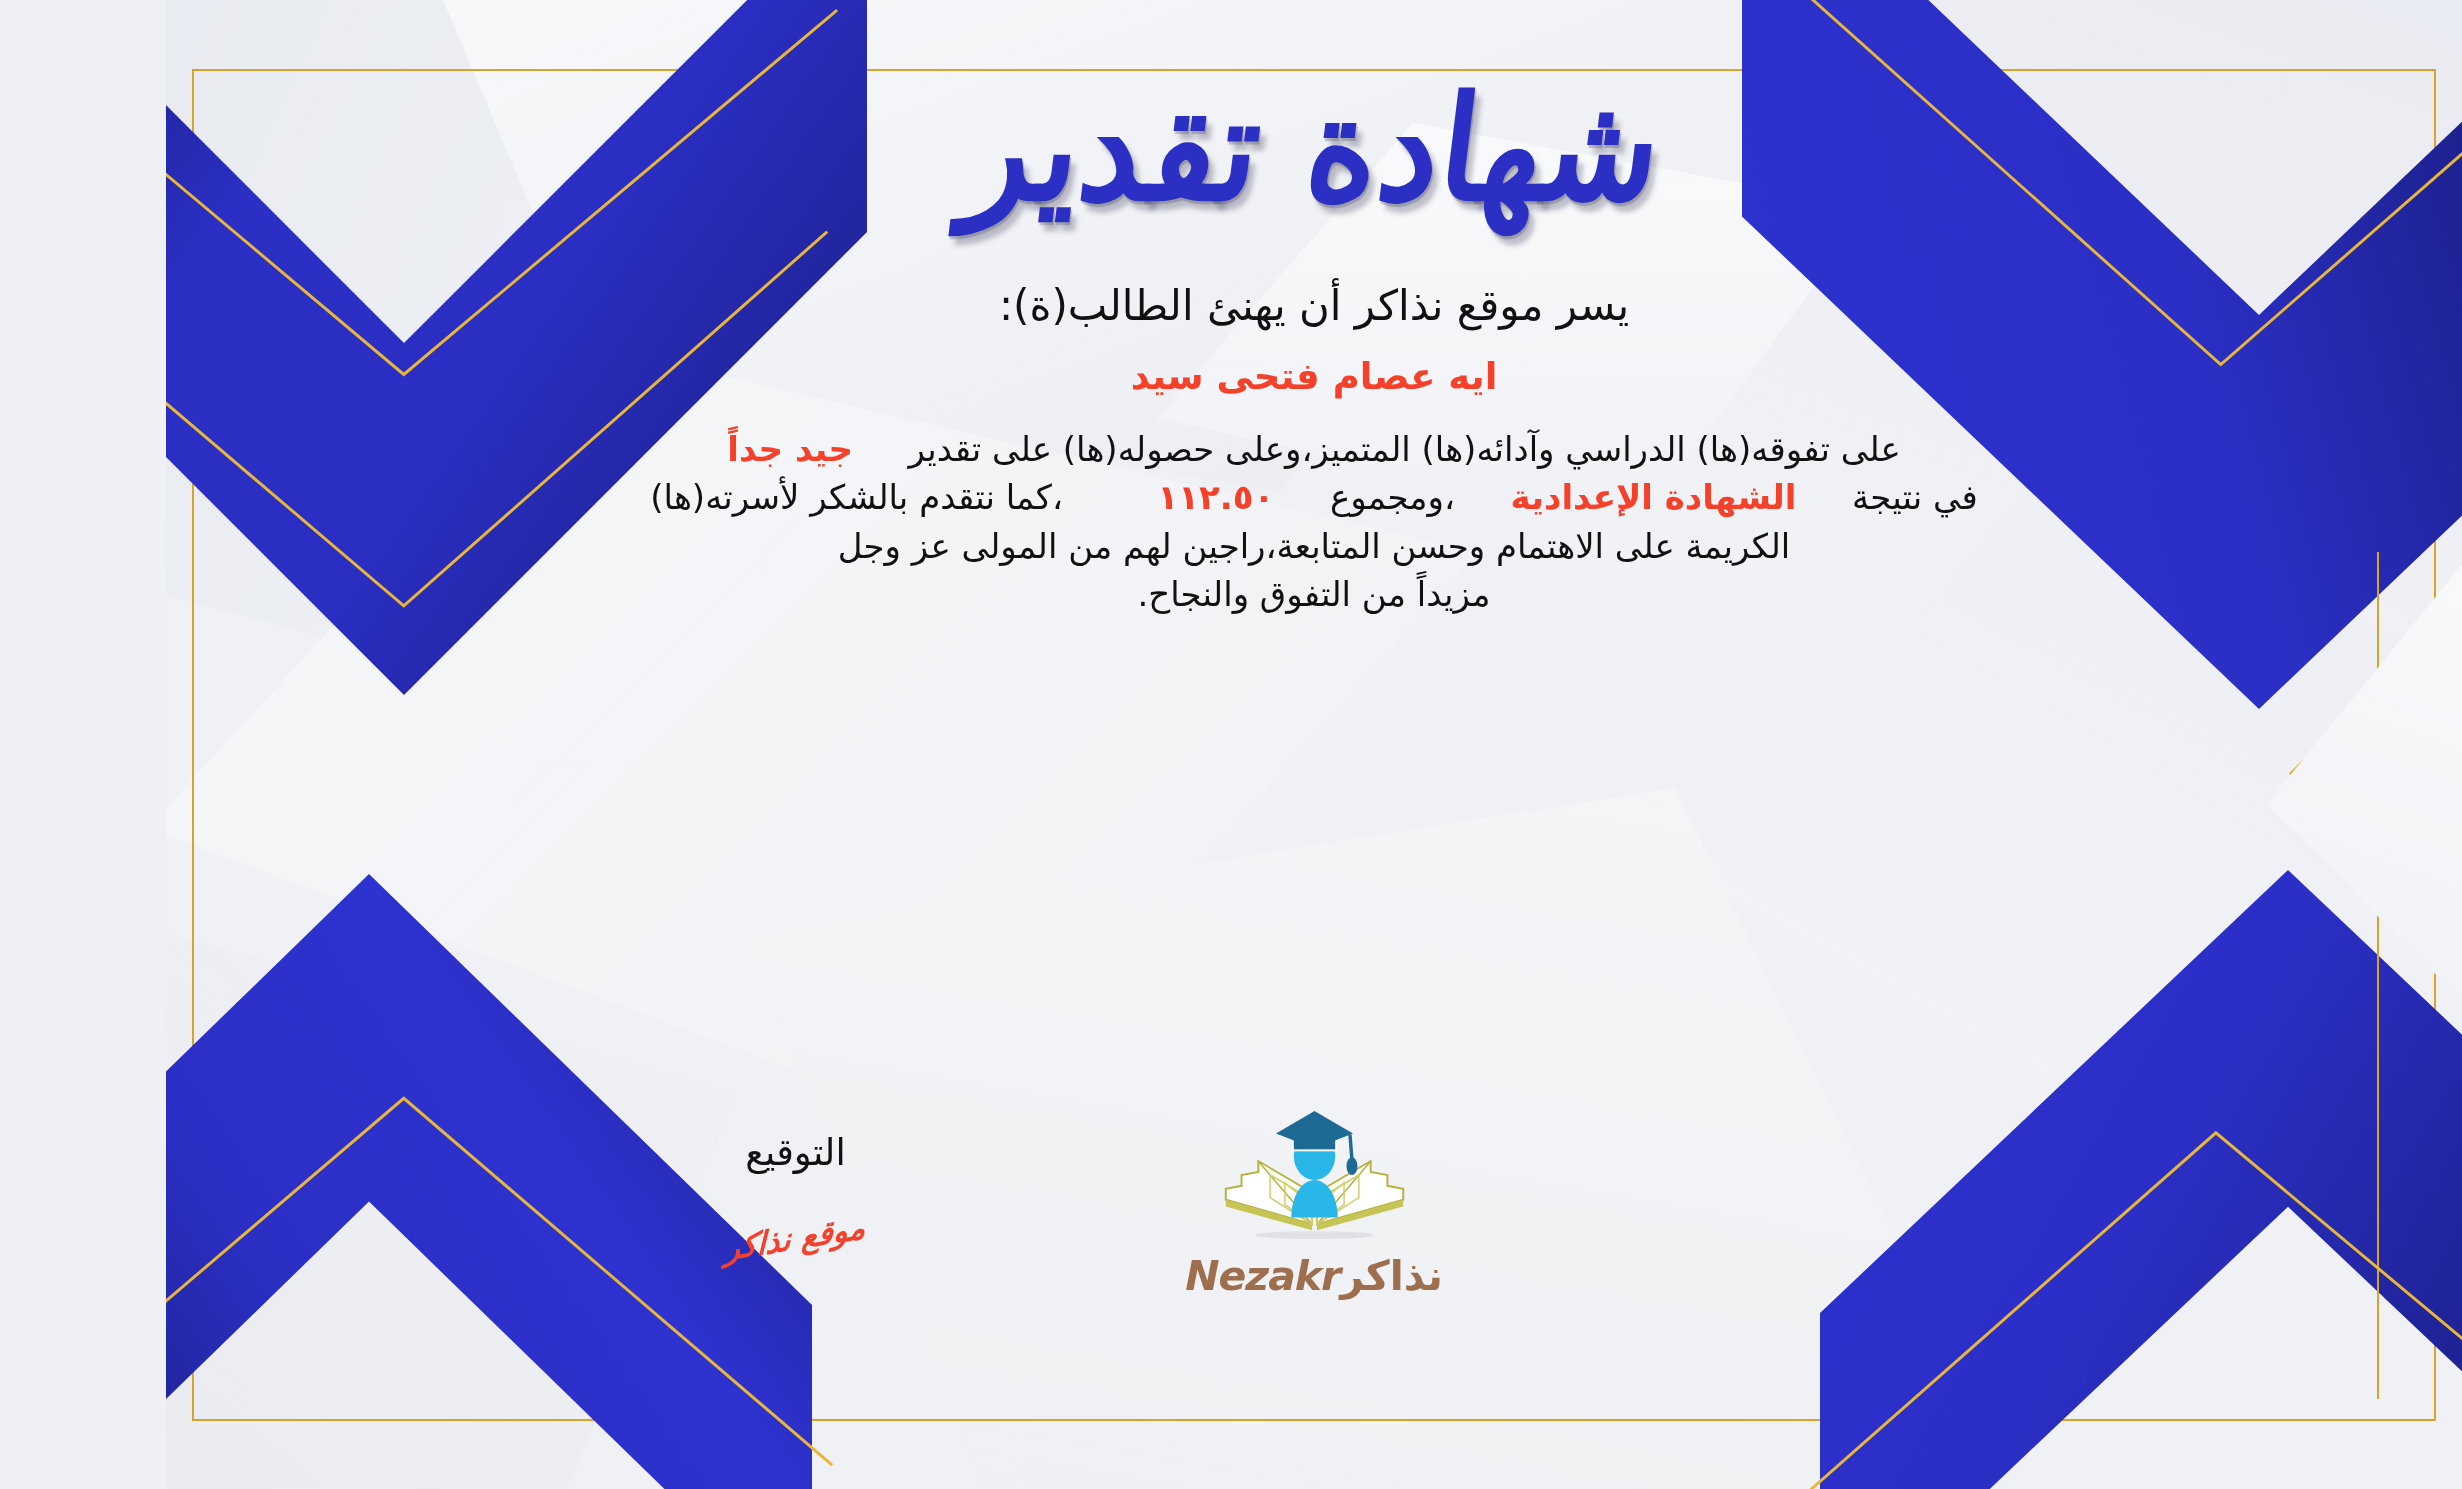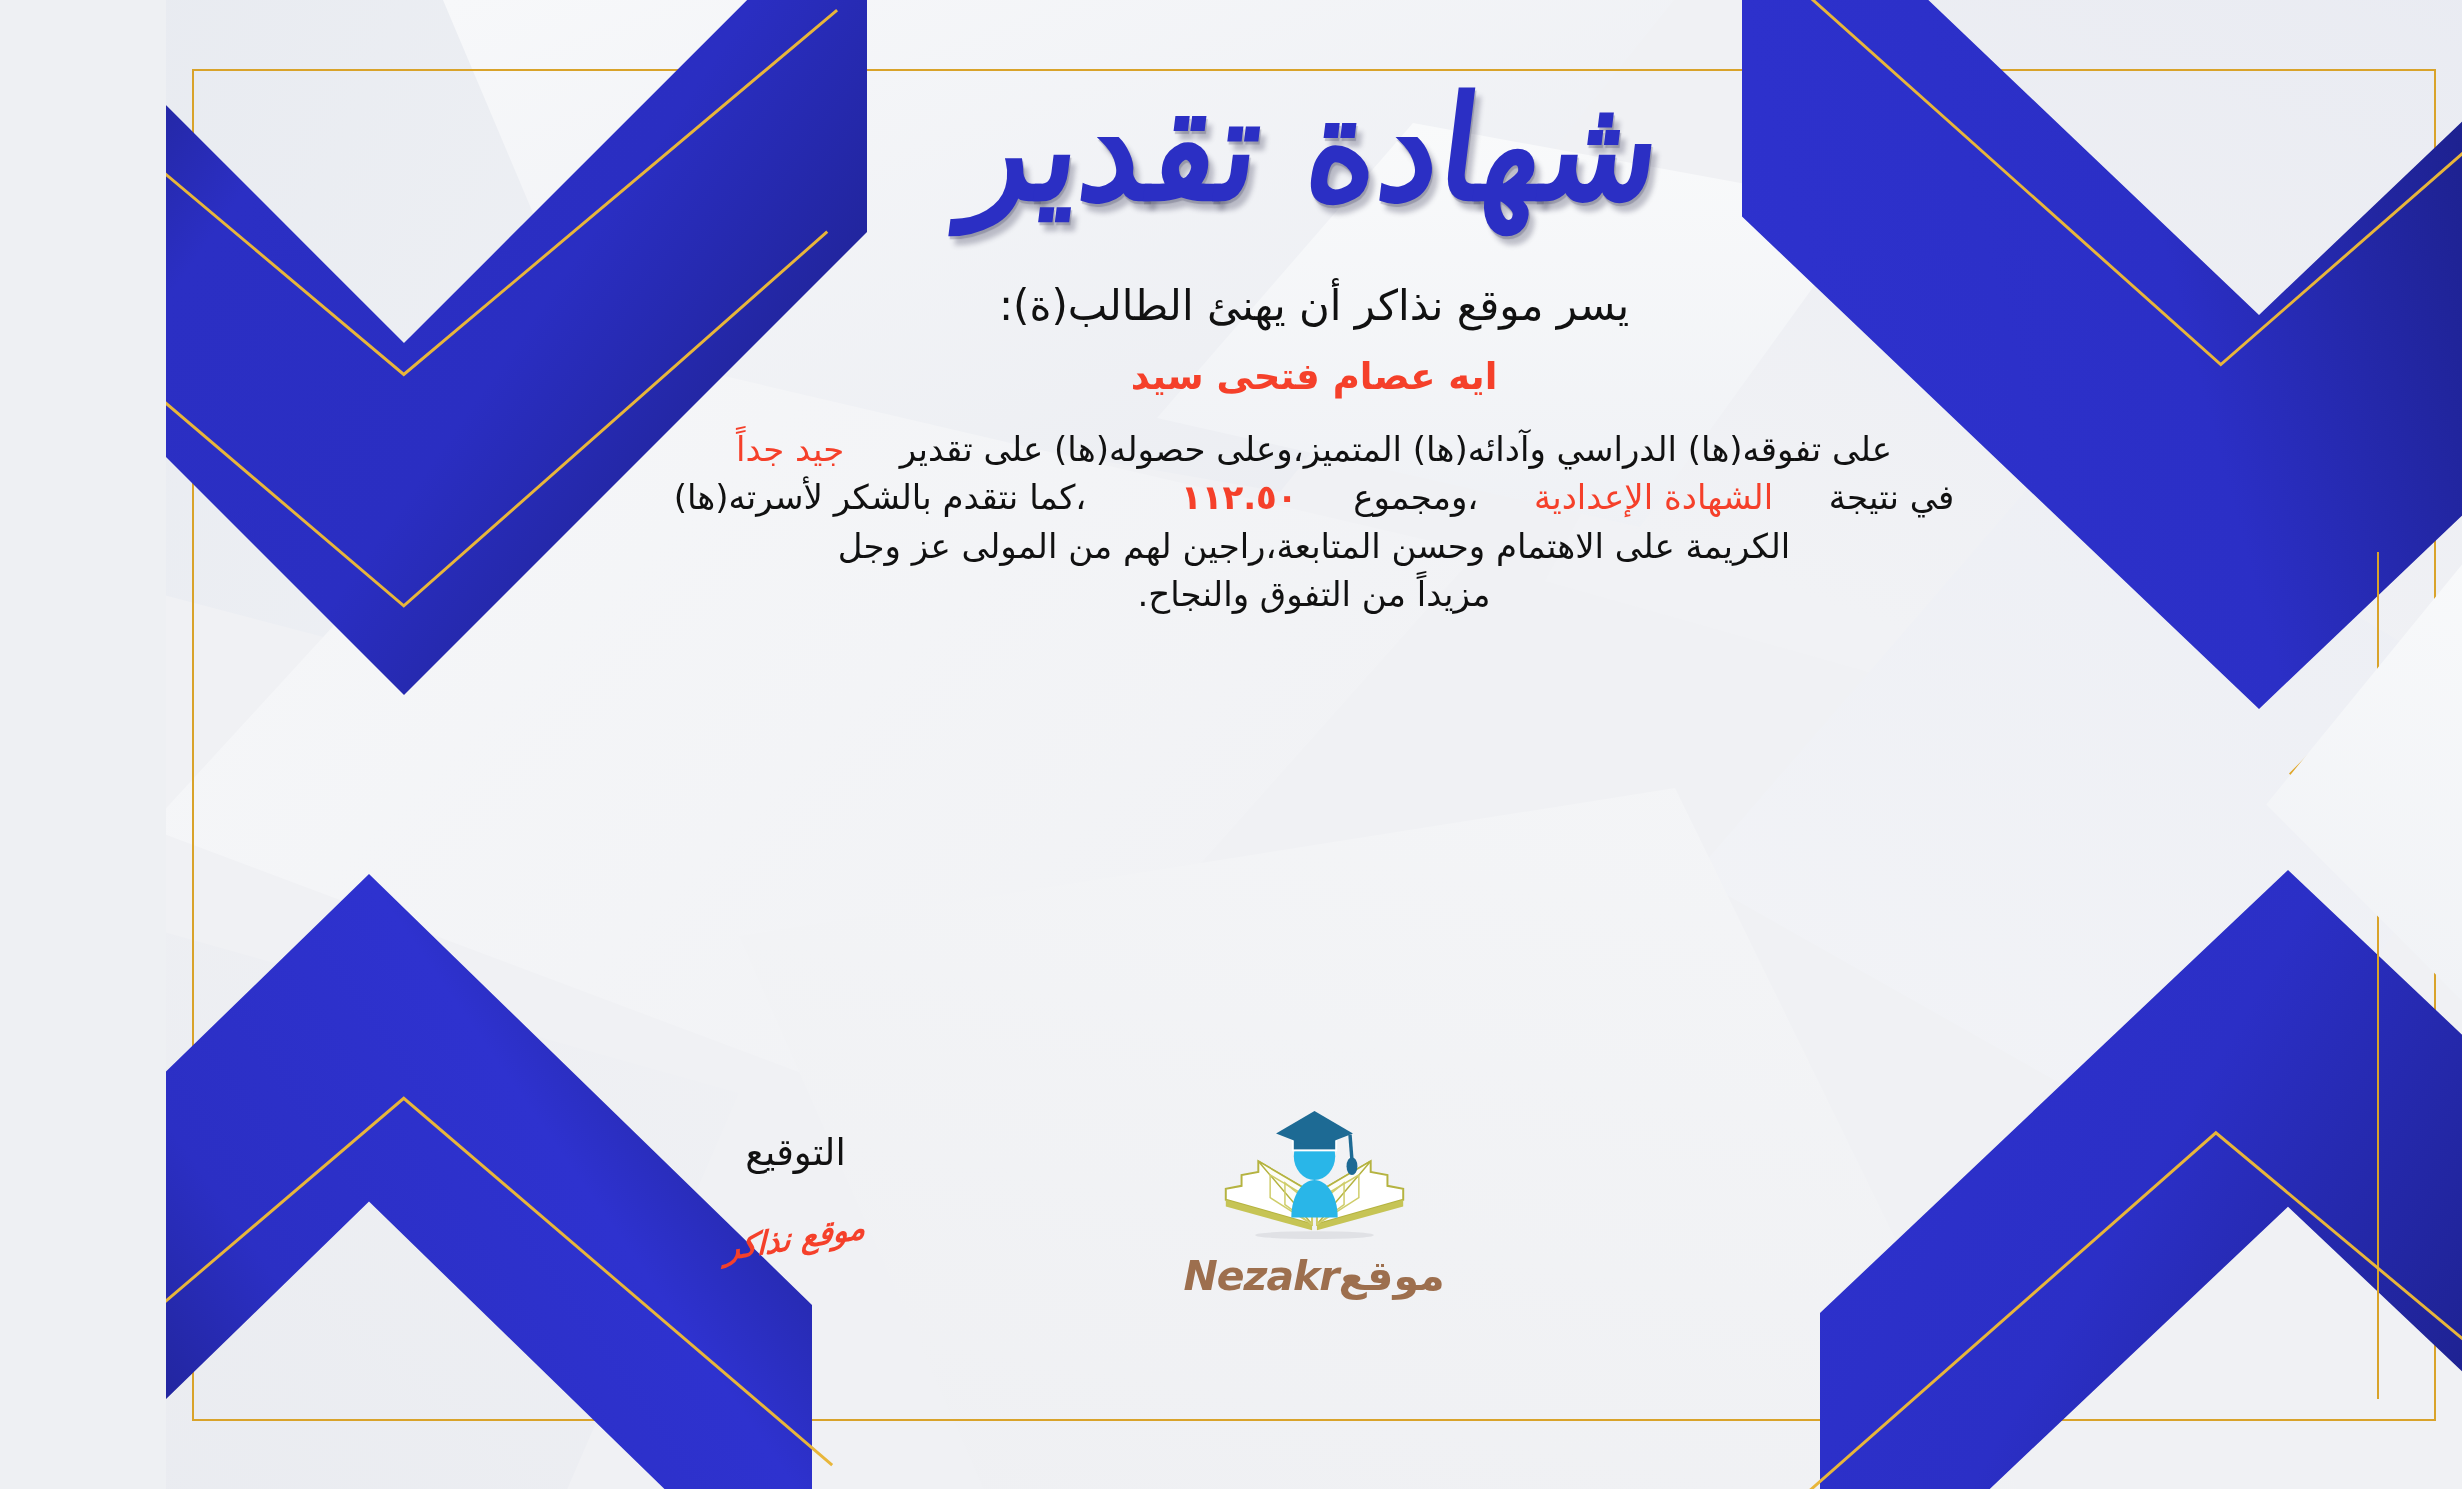--- a/index.html
+++ b/index.html
@@ -156,21 +156,21 @@
   }
   .bline {
     font-size:34px;
     color:#111;
     line-height:1.42;
     white-space:nowrap;
     direction:rtl;
   }
   .bline.l1 { text-align:center; }
   .bline.l2 { text-align:center; }
-  .hl { color:#f5402a; font-weight:400; }
+  .hl { color:#f5402a; font-weight:700; }
   .hl-num { color:#f5402a; font-weight:700; letter-spacing:1px;margin-left:39px; }
   .sp { display:inline-block; width:34px; }
 
   
   .footer {
     position:absolute; left:0; right:0; bottom:0;
     height:374px;
   }
   .sig-wrap {
     position:absolute; right:1468px; top:84px;
@@ -315,20 +315,20 @@
           <rect x="166" y="72" width="88" height="28" fill="#1d6a94" stroke="#ffffff" stroke-width="4"></rect>
 
           <polygon points="210,20 288,66 210,96 132,66" fill="#1d6a94"></polygon>
 
           <path d="M282 68 L286 120" stroke="#1d6a94" stroke-width="7" fill="none"></path>
           <ellipse cx="286" cy="132" rx="11" ry="18" fill="#1d6a94"></ellipse>
 
           <ellipse cx="210" cy="272" rx="120" ry="8" fill="#d8dade" opacity=".7"></ellipse>
         </svg>
         <div class="logo-text">
-          <span>موقع</span><span class="lat">Nezakr</span>
+          <span>نذاكر</span><span class="lat">Nezakr</span>
         </div>
       </div>
 
     </div>
   </div>
 </div>
 
 
 </body></html>

